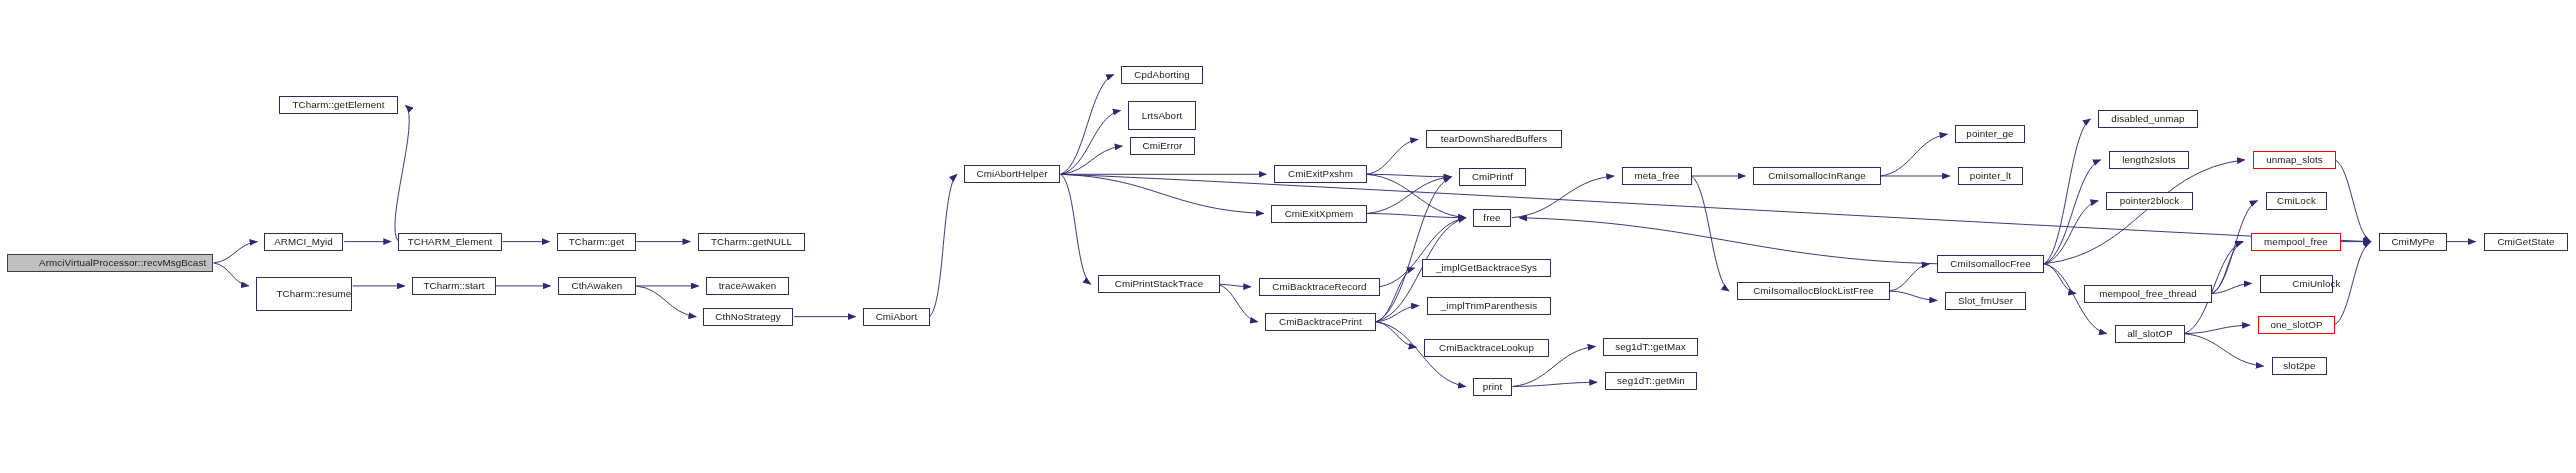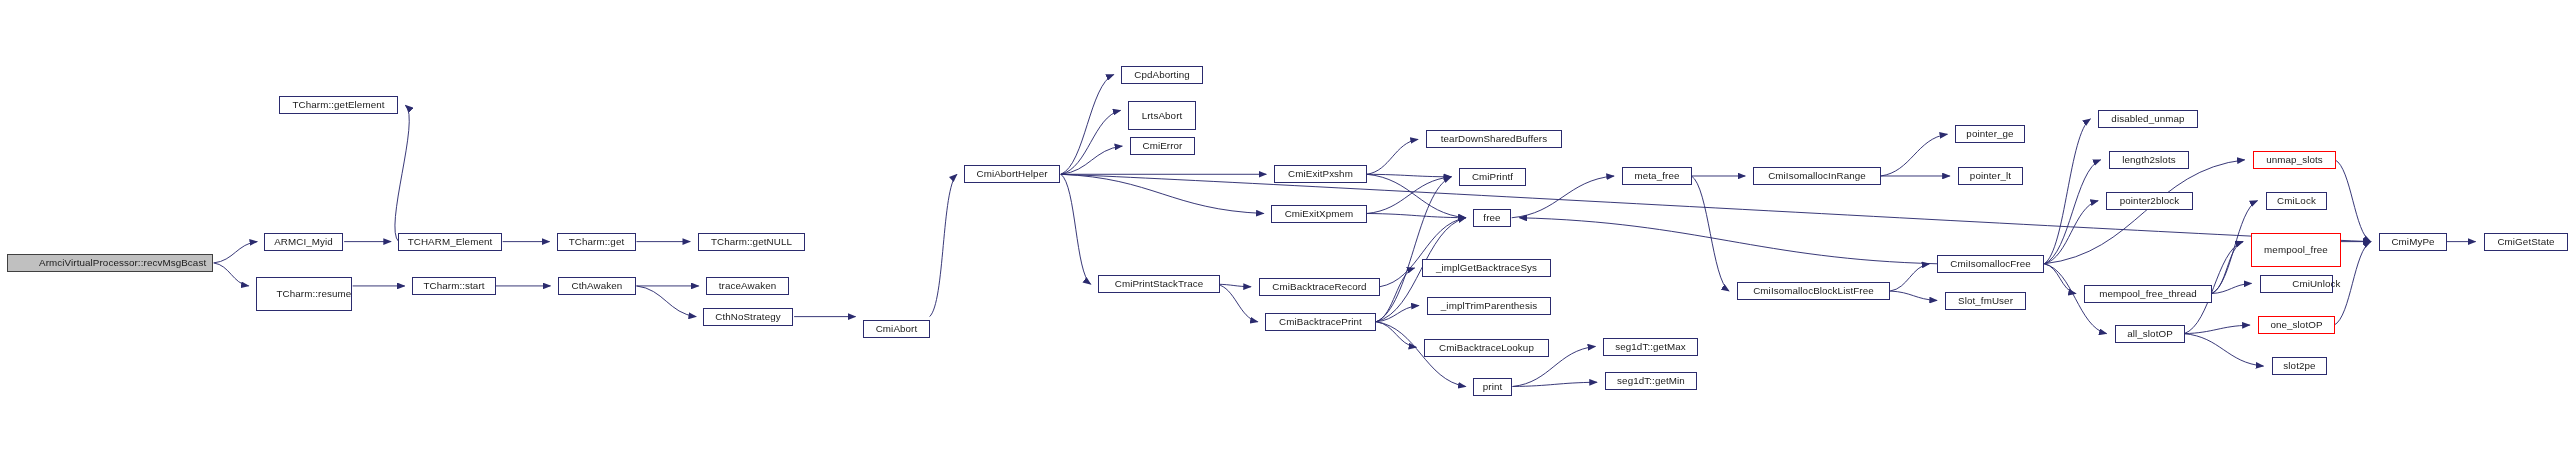--- a/index.html
+++ b/index.html
@@ -113,21 +113,21 @@
       </div>
       <div class="node" style="left: 698px; top: 233px; width: 107px; height: 18px;">
         <span>TCharm::getNULL</span>
       </div>
       <div class="node" style="left: 706px; top: 277px; width: 83px; height: 18px;">
         <span>traceAwaken</span>
       </div>
       <div class="node" style="left: 703px; top: 308px; width: 90px; height: 18px;">
         <span>CthNoStrategy</span>
       </div>
-      <div class="node" style="left: 863px; top: 320px; width: 67px; height: 18px;">
+      <div class="node" style="left: 863px; top: 308px; width: 67px; height: 18px;">
         <span>CmiAbort</span>
       </div>
       <div class="node" style="left: 964px; top: 165px; width: 96px; height: 18px;">
         <span>CmiAbortHelper</span>
       </div>
       <div class="node" style="left: 1121px; top: 66px; width: 82px; height: 18px;">
         <span>CpdAborting</span>
       </div>
       <div class="node" style="left: 1128px; top: 101px; width: 68px; height: 29px;">
         <span>LrtsAbort</span>
@@ -212,21 +212,21 @@
       </div>
       <div class="node" style="left: 2115px; top: 325px; width: 70px; height: 18px;">
         <span>all_slotOP</span>
       </div>
       <div class="node alert" style="left: 2253px; top: 151px; width: 83px; height: 18px;">
         <span>unmap_slots</span>
       </div>
       <div class="node" style="left: 2266px; top: 192px; width: 61px; height: 18px;">
         <span>CmiLock</span>
       </div>
-      <div class="node alert" style="left: 2251px; top: 233px; width: 90px; height: 34px;">
+      <div class="node alert" style="left: 2251px; top: 233px; width: 90px; height: 18px;">
         <span>mempool_free</span>
       </div>
       <div class="node" style="left: 2260px; top: 275px; width: 73px; height: 18px; padding-left: 44px;">
         <span>CmiUnlock</span>
       </div>
       <div class="node alert" style="left: 2258px; top: 316px; width: 77px; height: 18px;">
         <span>one_slotOP</span>
       </div>
       <div class="node" style="left: 2272px; top: 357px; width: 55px; height: 18px;">
         <span>slot2pe</span>

